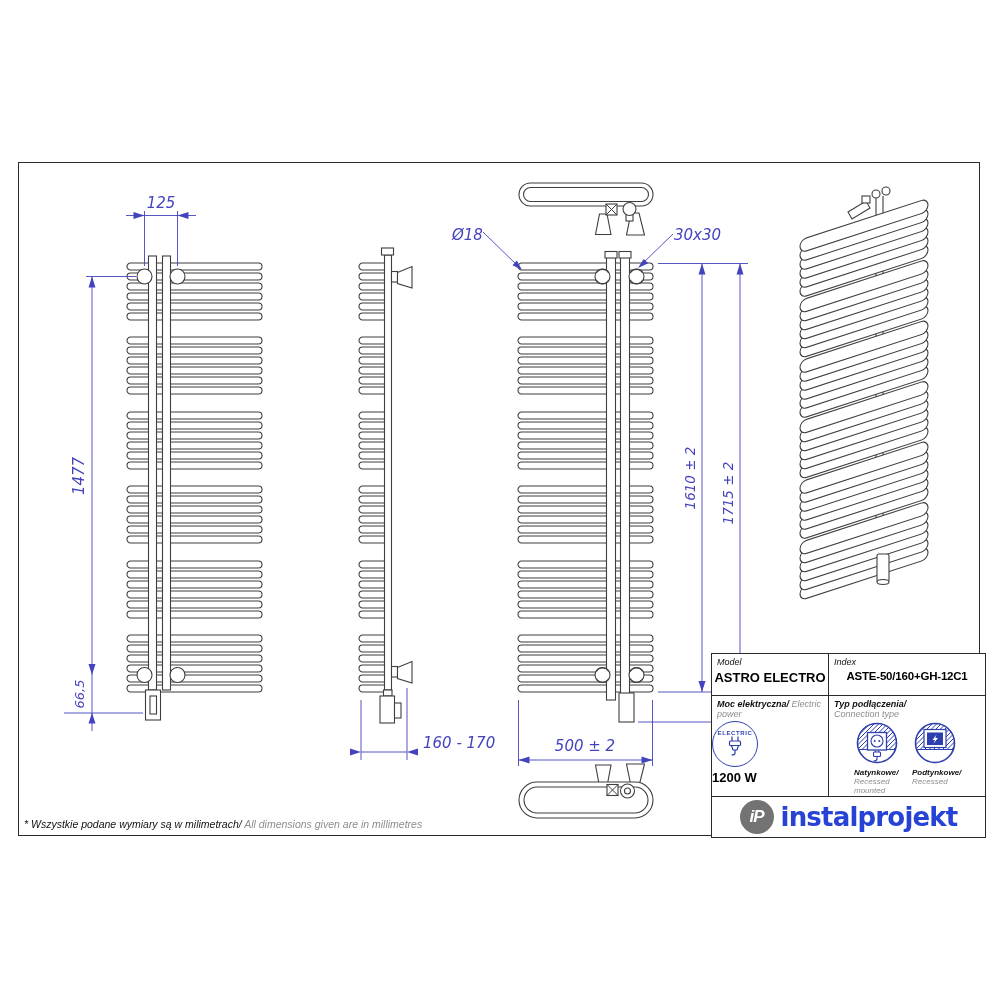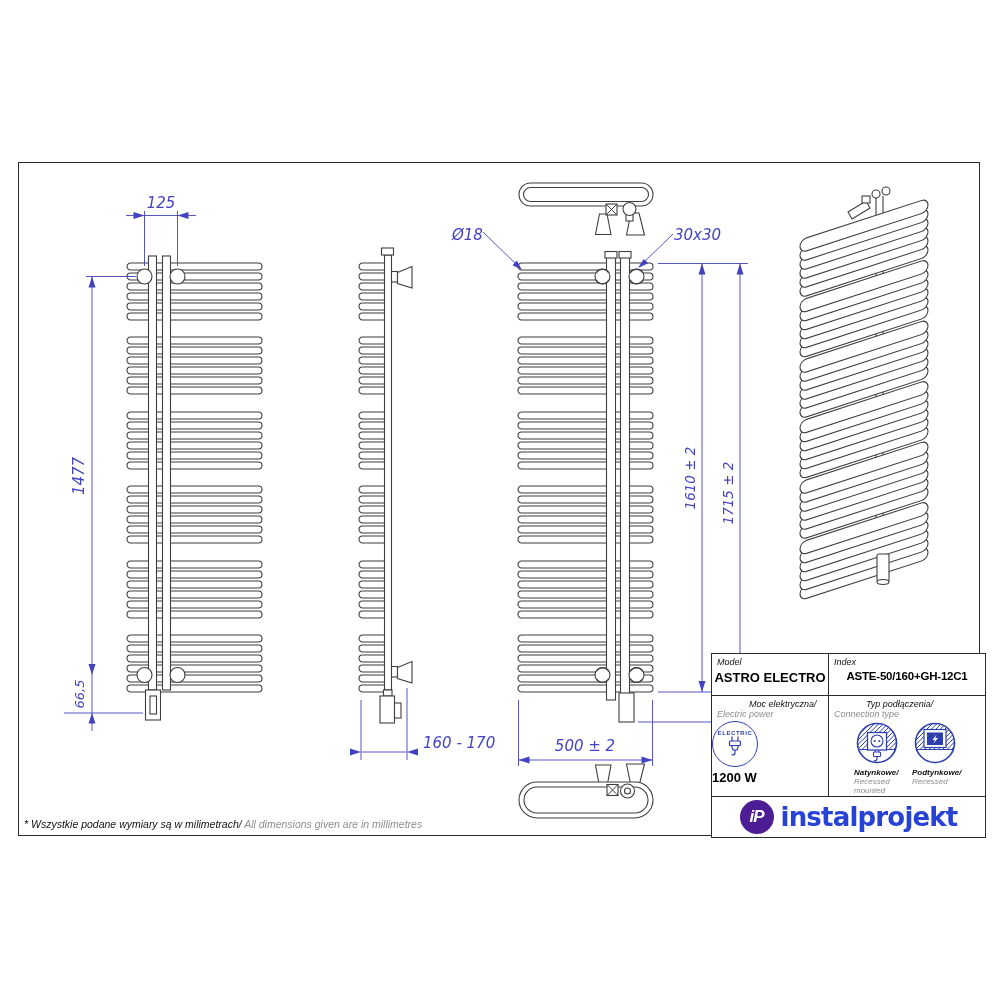--- a/index.html
+++ b/index.html
@@ -17,35 +17,35 @@
   
   .spec-table{position:absolute;left:711px;top:653px;width:275px;height:185px;
       border:1.5px solid #2b2b2b;box-sizing:border-box;background:#fff;
       display:flex;flex-direction:column;}
   .trow1{display:flex;height:42px;border-bottom:1.3px solid #2b2b2b;box-sizing:border-box;}
   .trow2{display:flex;height:101px;border-bottom:1.3px solid #2b2b2b;box-sizing:border-box;}
   .trow3{flex:1;display:flex;align-items:center;justify-content:center;gap:7px;}
   .cell-l{width:117px;border-right:1.3px solid #2b2b2b;box-sizing:border-box;}
   .cell-r{flex:1;}
   .lbl{font-size:9px;font-style:italic;color:#111;padding:3px 0 0 5px;line-height:10px;}
-  .lbl .pl{font-weight:normal;margin-left:32px;}
+  .lbl .pl{font-weight:bold;}
   .lbl .en{color:#8d8d8d;font-weight:normal;}
   .val{font-weight:bold;font-size:13px;text-align:center;margin-top:3px;color:#000;}
   .val.small{font-size:11.5px;letter-spacing:-0.2px;}
   .badge-wrap{display:flex;flex-direction:column;align-items:flex-start;margin-top:2px;}
   .elec-badge{width:46px;height:46px;border:1.6px solid #2d3fae;border-radius:50%;
       box-sizing:border-box;display:flex;flex-direction:column;align-items:center;}
   .elec-badge .etxt{font-size:6px;font-weight:bold;color:#2d3fae;letter-spacing:0.6px;margin-top:8px;}
   .pwr{font-weight:bold;font-size:13px;margin-top:3px;color:#000;}
   .icons-row{display:flex;justify-content:center;gap:6px;margin-top:1px;}
   .icon-col{width:50px;display:flex;flex-direction:column;align-items:flex-start;padding-left:2px;}
   .icon-cap{font-size:8px;line-height:9px;font-style:italic;margin-top:2px;}
   .icon-cap .pl{font-weight:bold;color:#111;display:block;}
   .icon-cap .en{color:#8d8d8d;display:block;}
-  .logo-mark{width:34px;height:34px;border-radius:50%;background:#4c1d95;color:#fff;
+  .logo-mark{width:34px;height:34px;border-radius:50%;background:#737373;color:#fff;
       display:flex;align-items:center;justify-content:center;
       font-size:17px;font-weight:bold;font-style:italic;letter-spacing:-1px;}
   .logo-word{color:#2743d6;font-weight:bold;font-size:26px;letter-spacing:-0.8px;
       font-family:"DejaVu Sans",sans-serif;}
   .footnote{position:absolute;left:24px;top:818px;font-size:10.5px;font-style:italic;}
   .footnote .pl{font-weight:normal;color:#111;}
   .footnote .en{color:#8d8d8d;}
 </style>
 </head>
 <body>

